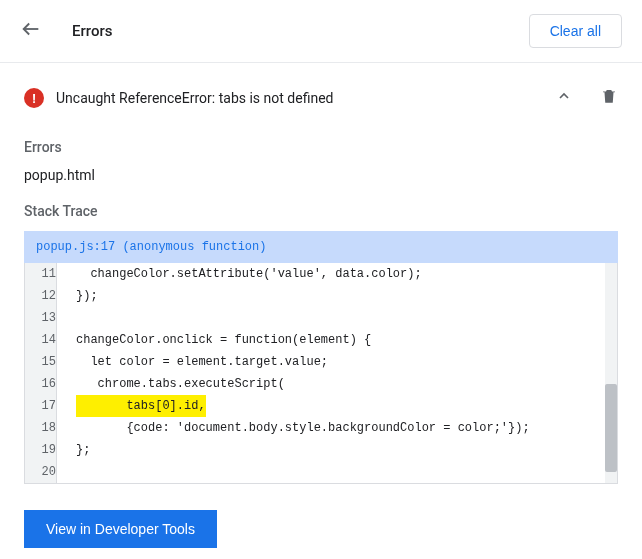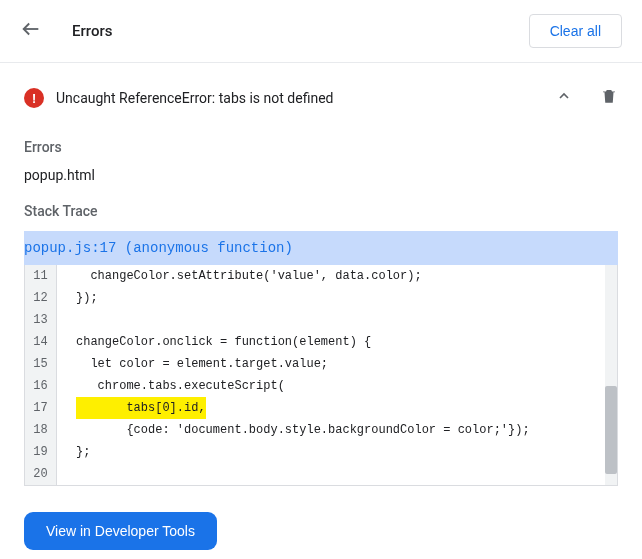--- a/index.html
+++ b/index.html
@@ -95,42 +95,42 @@
       margin-top: 20px;
       margin-bottom: 12px;
     }
     .context-value {
       font-size: 14px;
       color: #202124;
       margin-bottom: 10px;
     }
     .stack-trace-header {
       background: #c6dafc;
-      padding: 9px 0;
+      padding: 9px 12px;
       font-family: 'Courier New', monospace;
-      font-size: 14px;
+      font-size: 12px;
       color: #1a73e8;
       margin-top: 8px;
     }
     .code-block {
       border: 1px solid #dadce0;
       border-top: none;
       position: relative;
       margin-bottom: 20px;
     }
     .code-row {
       display: flex;
       font-family: 'Courier New', monospace;
       font-size: 12px;
       line-height: 22px;
     }
     .line-number {
       width: 32px;
       min-width: 32px;
-      text-align: center;
+      text-align: right;
       color: #5f6368;
       background: #f1f3f4;
       border-right: 1px solid #dadce0;
       user-select: none;
     }
     .code-content {
       flex: 1;
       padding-left: 19px;
       color: #202124;
       white-space: pre;
@@ -154,21 +154,21 @@
       width: 12px;
       top: 55%;
       height: 40%;
       background: #bdc1c6;
       border-radius: 2px;
     }
     .view-tools-btn {
       background: #1a73e8;
       color: #fff;
       border: none;
-      border-radius: 9px;
+      border-radius: 0;
       padding: 11px 22px;
       font-size: 14px;
       font-weight: 500;
       cursor: pointer;
       margin-top: 6px;
     }
   </style>
 </head>
 <body>
 

